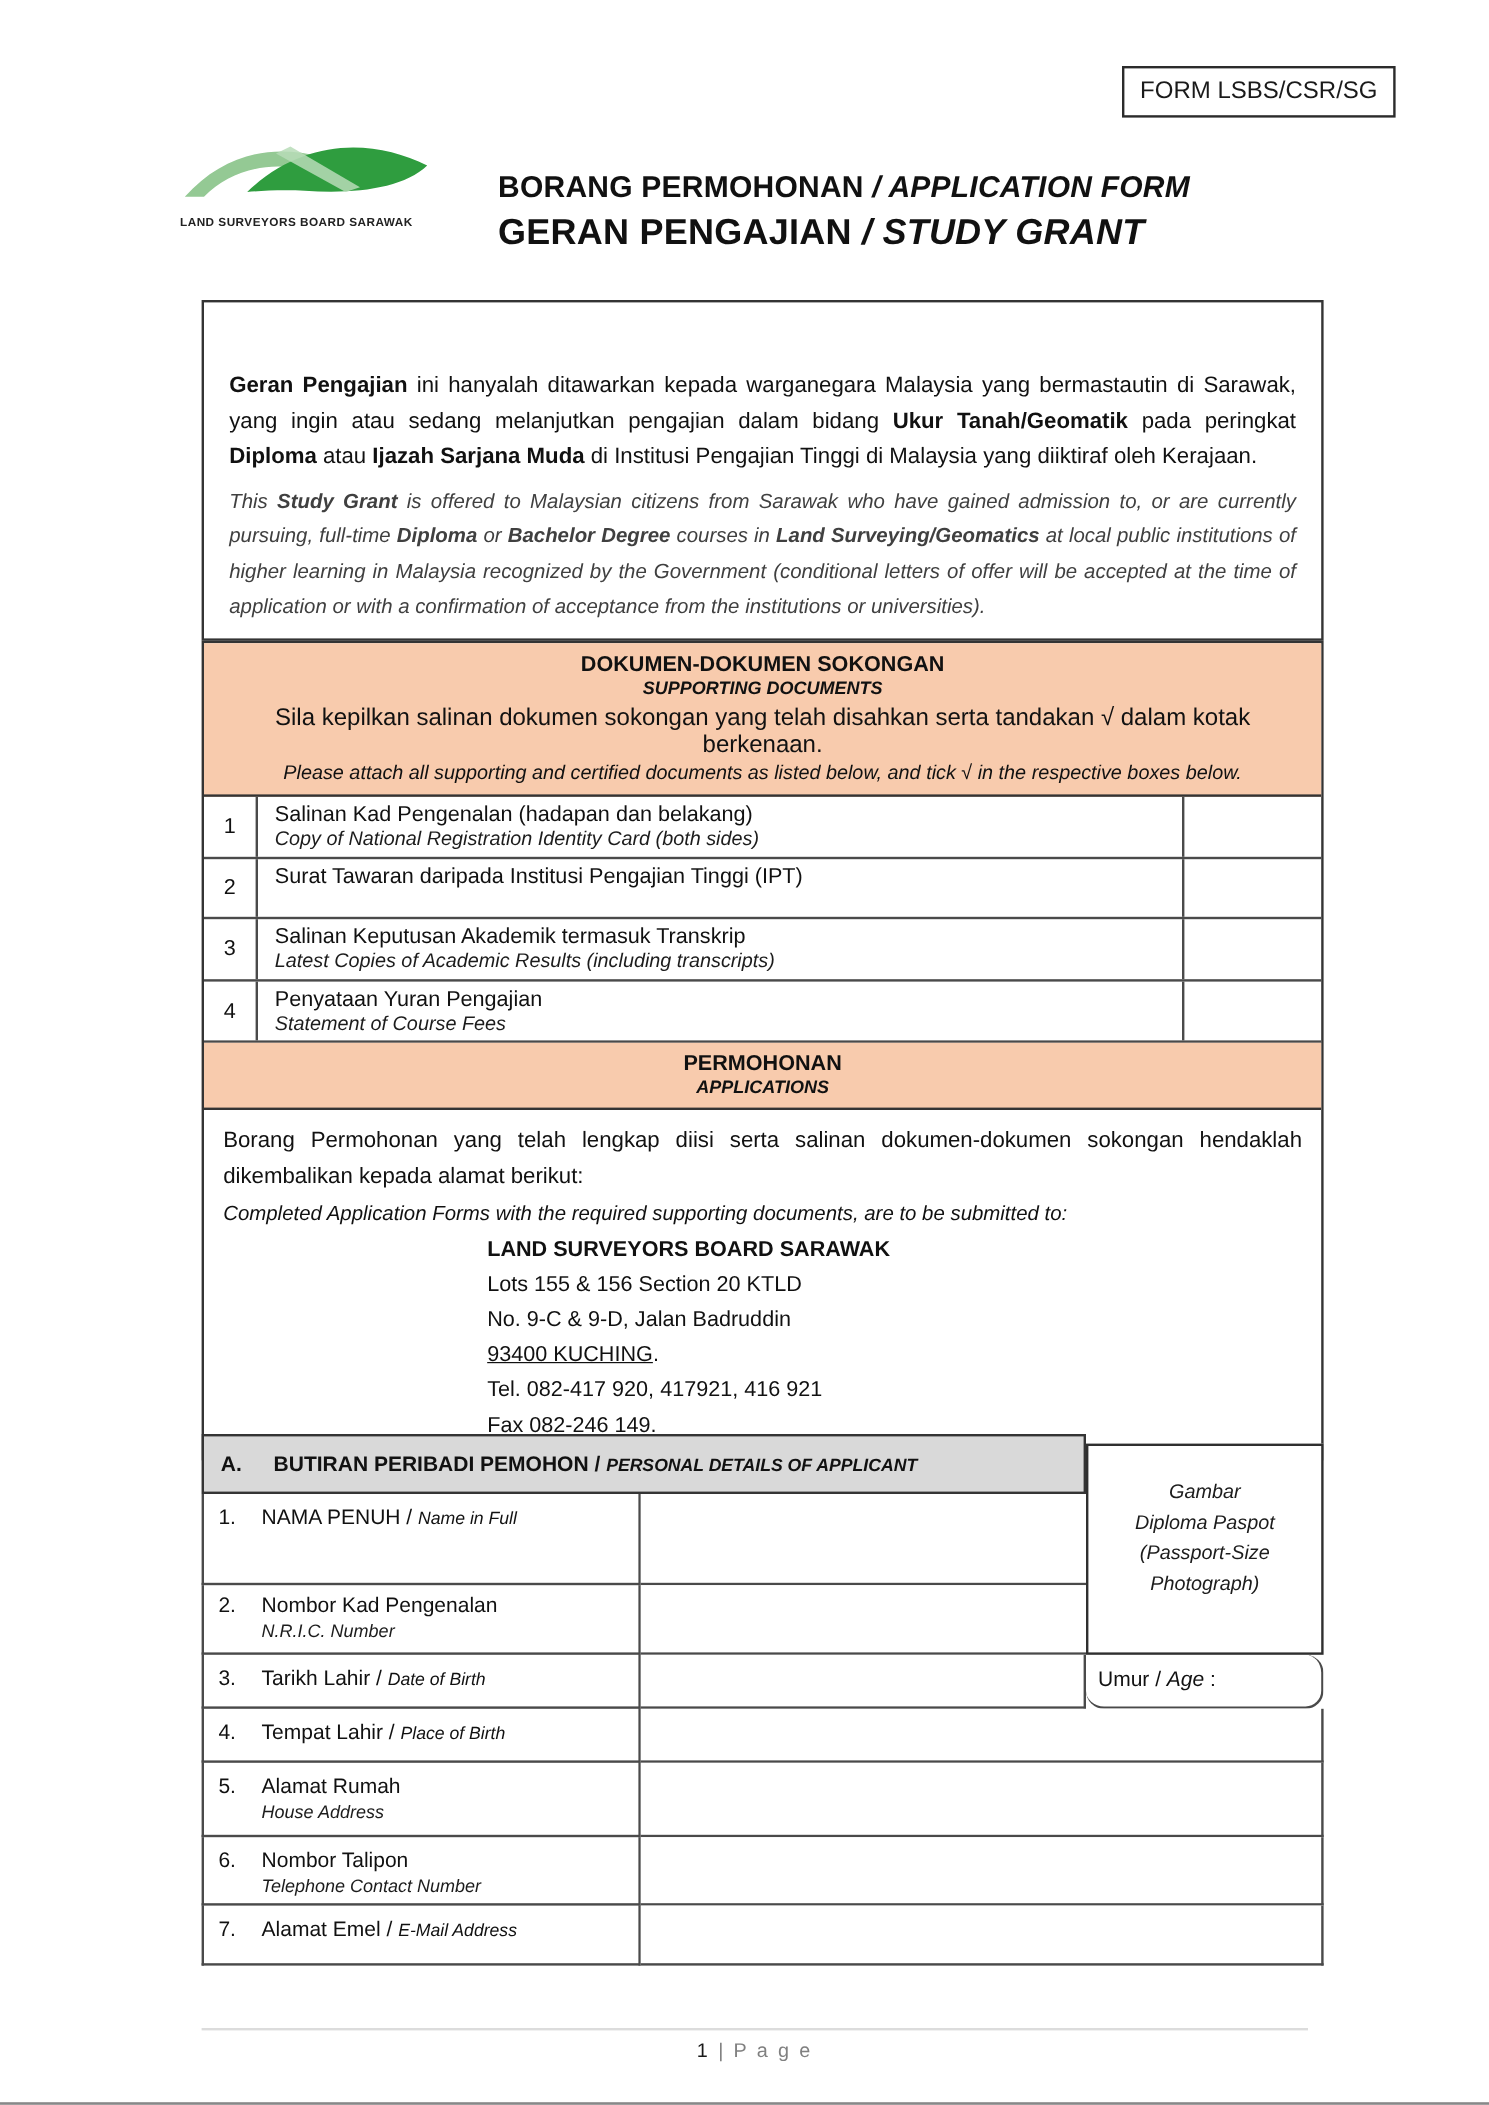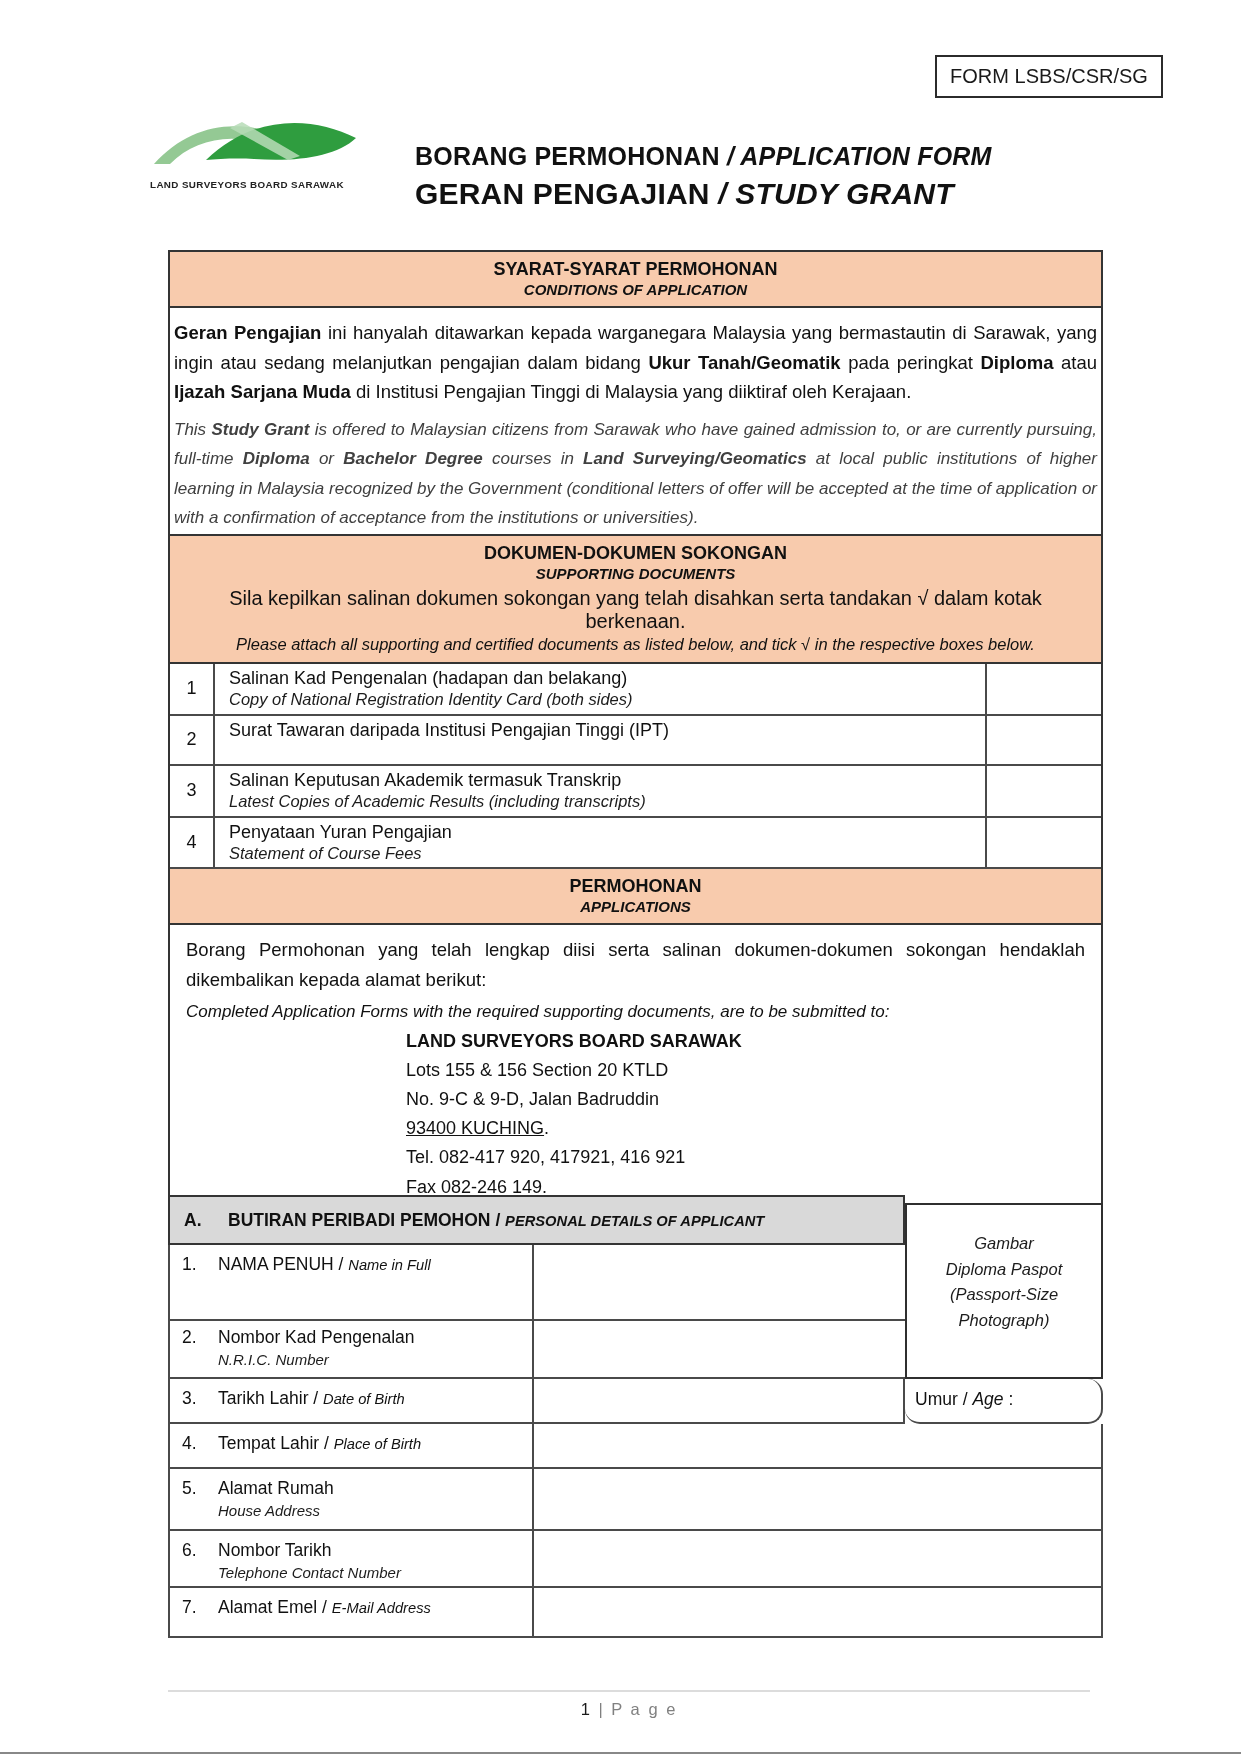--- a/index.html
+++ b/index.html
@@ -28,21 +28,21 @@
 
   
   .sect { position:absolute; left:168px; width:935px; border:2px solid #343434; }
   .peach-head { background:#F8CBAD; border-bottom:2px solid #343434; text-align:center; padding:7px 10px 8px; }
   .peach-head .h-my { font-size:18px; font-weight:bold; }
   .peach-head .h-en { font-size:15px; font-weight:bold; font-style:italic; margin-top:1px; }
   .peach-head .instr-my { font-size:20px; margin-top:5px; }
   .peach-head .instr-en { font-size:16.5px; font-style:italic; margin-top:2px; }
 
   .sect1 { top:250px; }
-  .sect1-body { padding:10px 4px 12px; }
+  .sect1-body { padding:10px 21px 12px;margin-top:44px; }
   .p-my { font-size:18.5px; line-height:1.6; text-align:justify; }
   .p-en { font-size:17px; line-height:1.73; text-align:justify; margin-top:8px; color:#404040; }
 
   .sect2 { top:534px; }
   .doc-row { display:flex; border-bottom:2px solid #4a4a4a; min-height:50px; }
   .doc-num {
     width:45px; border-right:2px solid #4a4a4a; display:flex; align-items:center;
     justify-content:center; font-size:18px;
   }
   .doc-desc { flex:1; border-right:2px solid #4a4a4a; padding:3px 0 4px 14px; }
@@ -110,24 +110,20 @@
     </svg>
     <div class="logo-caption">LAND SURVEYORS BOARD SARAWAK</div>
   </div>
 
   <div class="title-block">
     <div class="title-line1"><span class="seg-b">BORANG PERMOHONAN</span><span class="seg-b seg-i"> / </span><span class="seg-b seg-i">APPLICATION FORM</span></div>
     <div class="title-line2"><span class="seg-b">GERAN PENGAJIAN</span><span class="seg-b seg-i"> / </span><span class="seg-b seg-i">STUDY GRANT</span></div>
   </div>
 
   <div class="sect sect1">
-    <div class="peach-head">
-      <div class="h-my">SYARAT-SYARAT PERMOHONAN</div>
-      <div class="h-en">CONDITIONS OF APPLICATION</div>
-    </div>
     <div class="sect1-body">
       <div class="p-my"><span class="seg-b">Geran Pengajian</span><span> ini hanyalah ditawarkan kepada warganegara Malaysia yang bermastautin di Sarawak, yang ingin atau sedang melanjutkan pengajian dalam bidang </span><span class="seg-b">Ukur Tanah/Geomatik</span><span> pada peringkat </span><span class="seg-b">Diploma</span><span> atau </span><span class="seg-b">Ijazah Sarjana Muda</span><span> di Institusi Pengajian Tinggi di Malaysia yang diiktiraf oleh Kerajaan.</span></div>
       <div class="p-en"><span class="seg-i">This </span><span class="seg-b seg-i">Study Grant</span><span class="seg-i"> is offered to Malaysian citizens from Sarawak who have gained admission to, or are currently pursuing, full-time </span><span class="seg-b seg-i">Diploma</span><span class="seg-i"> or </span><span class="seg-b seg-i">Bachelor Degree</span><span class="seg-i"> courses in </span><span class="seg-b seg-i">Land Surveying/Geomatics</span><span class="seg-i"> at local public institutions of higher learning in Malaysia recognized by the Government (conditional letters of offer will be accepted at the time of application or with a confirmation of acceptance from the institutions or universities).</span></div>
     </div>
   </div>
 
   <div class="sect sect2">
     <div class="peach-head">
       <div class="h-my">DOKUMEN-DOKUMEN SOKONGAN</div>
       <div class="h-en">SUPPORTING DOCUMENTS</div>
@@ -256,21 +252,21 @@
             <div class="lab2">House Address</div>
           </span>
         </div>
         <div class="a-value w-wide"></div>
       </div>
 
       <div class="a-row" style="height:57px;">
         <div class="a-label">
           <span class="no">6.</span>
           <span>
-            <span><span>Nombor Tarikh</span></span>
+            <span><span>Nombor Talipon</span></span>
             <div class="lab2">Telephone Contact Number</div>
           </span>
         </div>
         <div class="a-value w-wide"></div>
       </div>
 
       <div class="a-row" style="height:50px;">
         <div class="a-label">
           <span class="no">7.</span>
           <span>

